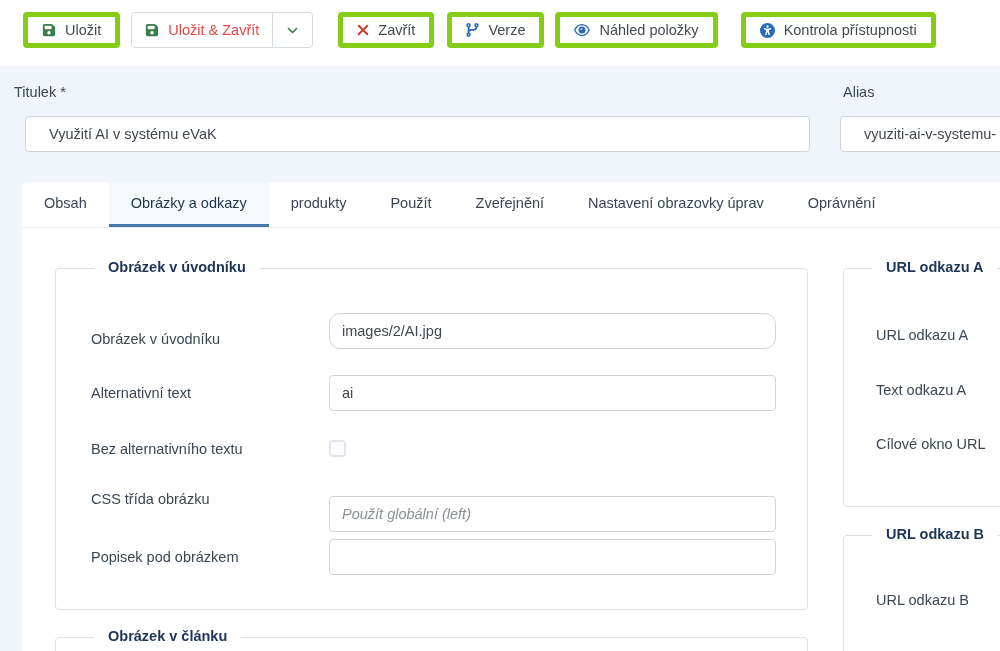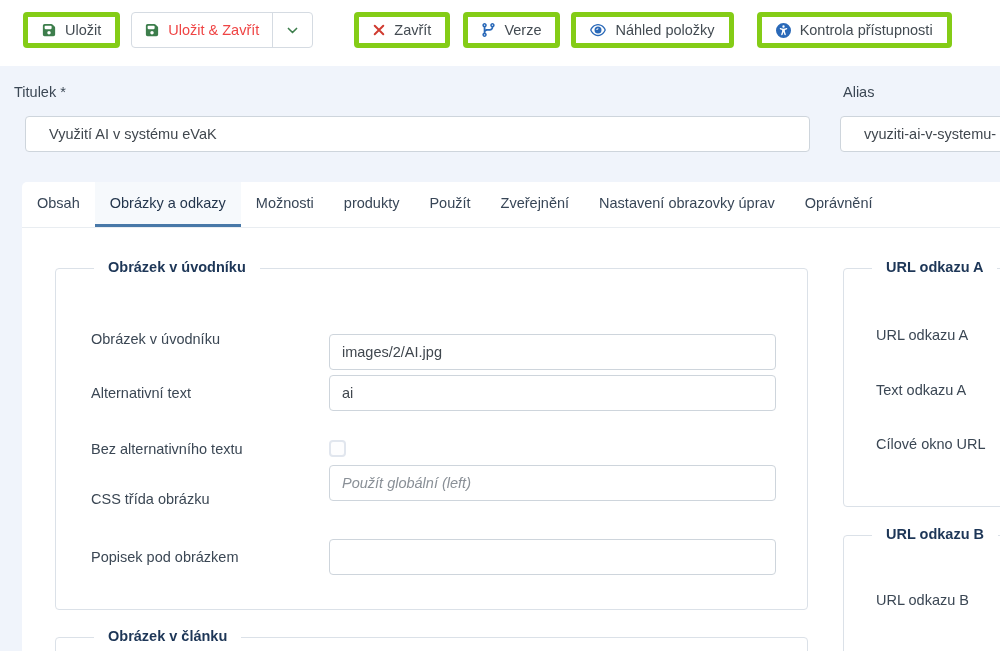--- a/index.html
+++ b/index.html
@@ -23,21 +23,21 @@
     background:#fff; border:1px solid #d5dbe2; border-radius:4px; overflow:hidden;
   }
   .btn-split .main {
     display:inline-flex; align-items:center; gap:9px; padding:0 13px;
     font-size:14.5px; color:#ef4444; cursor:pointer; white-space:nowrap;
   }
   .btn-split .caret {
     display:inline-flex; align-items:center; justify-content:center;
     padding:0 13px; border-left:1px solid #d5dbe2; cursor:pointer;
   }
-  .ml11{margin-left:11px}.ml25{margin-left:41px}.ml13{margin-left:13px}.ml23{margin-left:23px}
+  .ml11{margin-left:11px}.ml25{margin-left:25px}.ml13{margin-left:13px}.ml23{margin-left:23px}
 
   
   .field-label { position:absolute; font-size:14.5px; color:#3b4754; }
   .text-input {
     position:absolute; height:36px; background:#fff;
     border:1px solid #ced5dc; border-radius:4px; padding:0 23px;
     font-size:14.5px; color:#40474e; font-family:"Liberation Sans", sans-serif;
     outline:none;
   }
   .text-input::placeholder { font-style:italic; color:#8a9097; opacity:1; }
@@ -50,21 +50,21 @@
   
   .card {
     position:absolute; left:22px; top:182px; width:1028px; height:600px;
     background:#fff; border-radius:5px;
   }
   .tabs {
     display:flex; height:46px; border-bottom:1px solid #e9edf1;
     align-items:stretch; font-size:14.5px; color:#384657;
   }
   .tab {
-    display:flex; align-items:center; padding:0 15px; cursor:pointer;
+    display:flex; align-items:center; padding:0 22px; cursor:pointer;
     border-bottom:3px solid transparent; white-space:nowrap;
   }
   .tab.active {
     font-weight:normal; color:#24364d; background:#f6f9fc;
     border-bottom:3px solid #4878a8;
   }
 
   
   .fset { position:absolute; border:1px solid #dbe1e8; border-radius:4px; background:#fff; }
   .fset .legend {
@@ -169,42 +169,41 @@
 <input class="text-input" id="title-input" type="text" value="Využití AI v systému eVaK" style="">
 
 <label class="field-label" id="alias-label">Alias</label>
 <input class="text-input" id="alias-input" type="text" value="vyuziti-ai-v-systemu-" style="">
 
 <div class="card">
 
   <div class="tabs">
     <div class="tab">Obsah</div>
     <div class="tab active">Obrázky a odkazy</div>
-    <div class="tab">Možnosti</div>
     <div class="tab">produkty</div>
     <div class="tab">Použít</div>
     <div class="tab">Zveřejnění</div>
     <div class="tab">Nastavení obrazovky úprav</div>
     <div class="tab">Oprávnění</div>
   </div>
 
   <div class="fset" id="fs-intro">
     <span class="legend">Obrázek v úvodníku</span>
 
     <label class="row-label" style="top:52px">Obrázek v úvodníku</label>
-    <input class="row-input" style="top: 65px;" type="text" value="images/2/AI.jpg">
+    <input class="row-input" style="top: 44px; border-radius: 11px;" type="text" value="images/2/AI.jpg">
 
     <label class="row-label" style="top:106px">Alternativní text</label>
     <input class="row-input" style="top: 106px;" type="text" value="ai">
 
     <label class="row-label" style="top:162px">Bez alternativního textu</label>
     <input class="checkbox" style="top: 171px;" type="checkbox">
 
     <label class="row-label" style="top:212px">CSS třída obrázku</label>
-    <input class="row-input" style="top: 196px;" type="text" placeholder="Použít globální (left)">
+    <input class="row-input" style="top: 227px;" type="text" placeholder="Použít globální (left)">
 
     <label class="row-label" style="top:270px">Popisek pod obrázkem</label>
     <input class="row-input" style="top: 270px;" type="text" value="">
   </div>
 
   <div class="fset" id="fs-article">
     <span class="legend">Obrázek v článku</span>
   </div>
 
   <div class="fset" id="fs-link-a">

